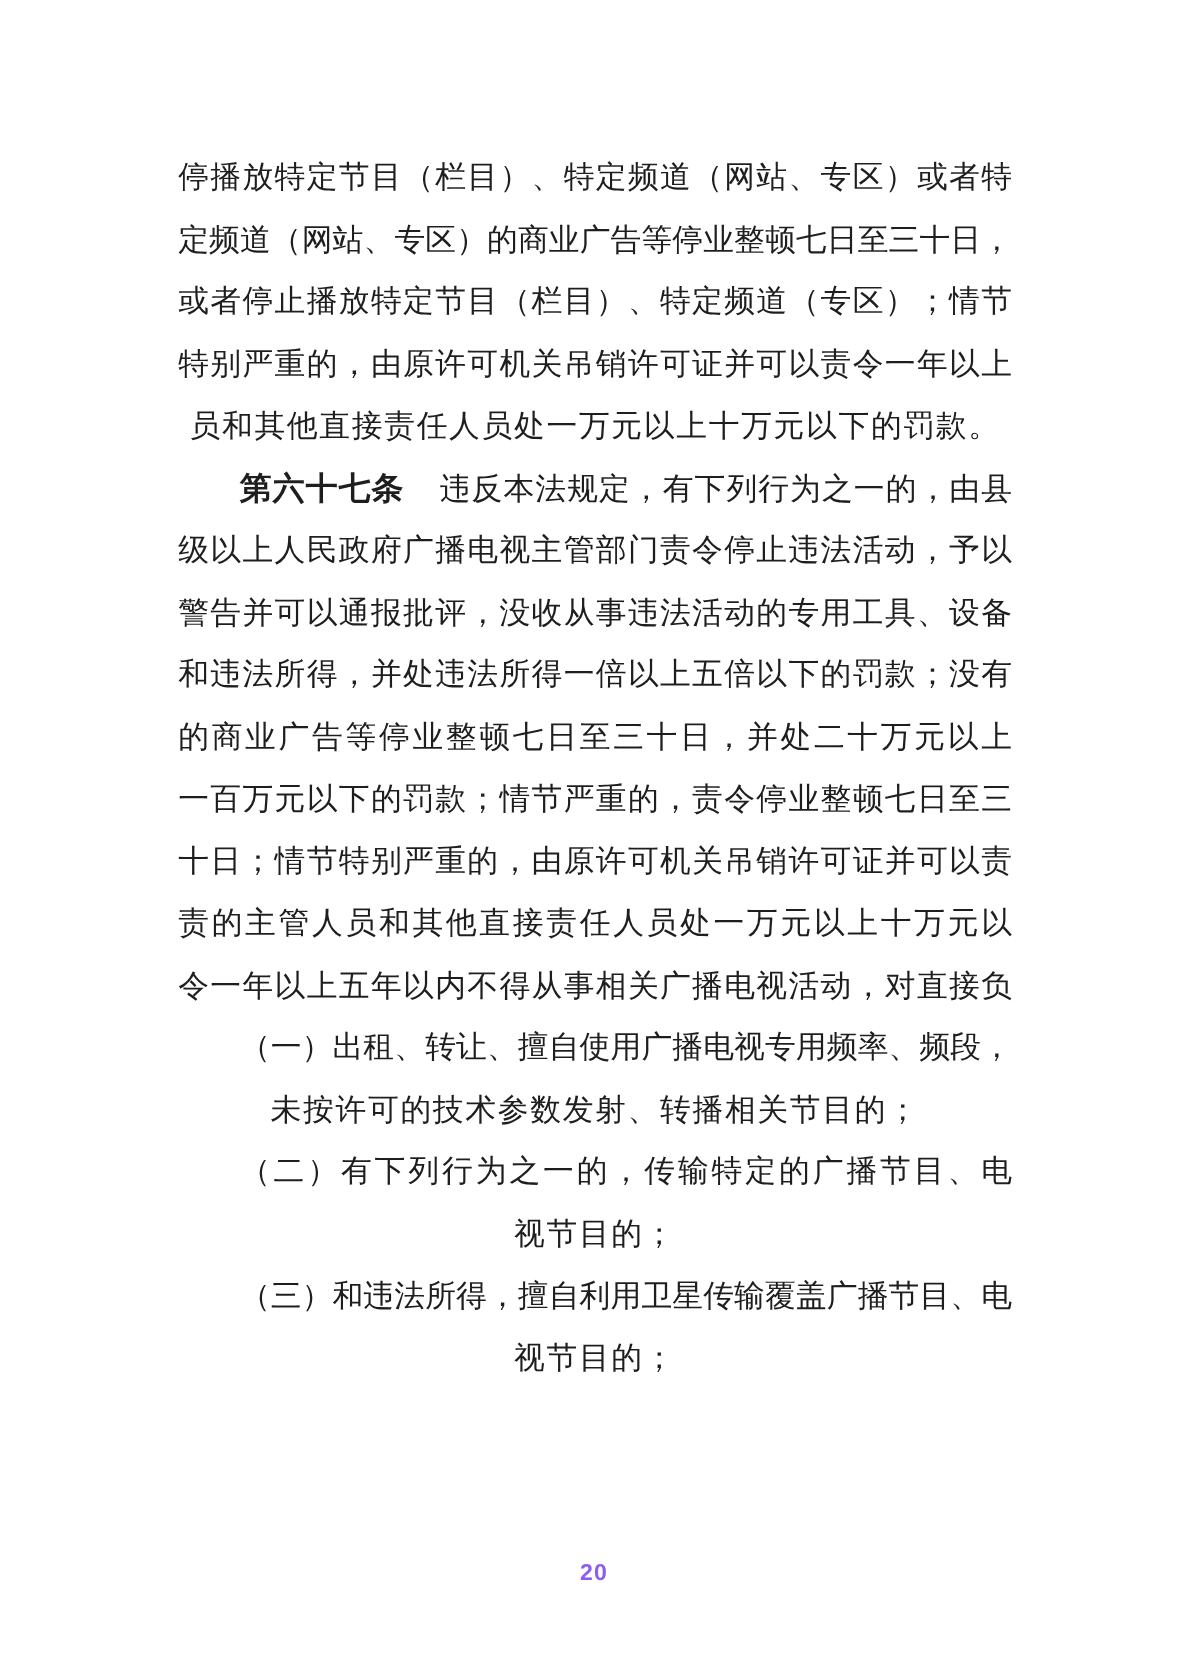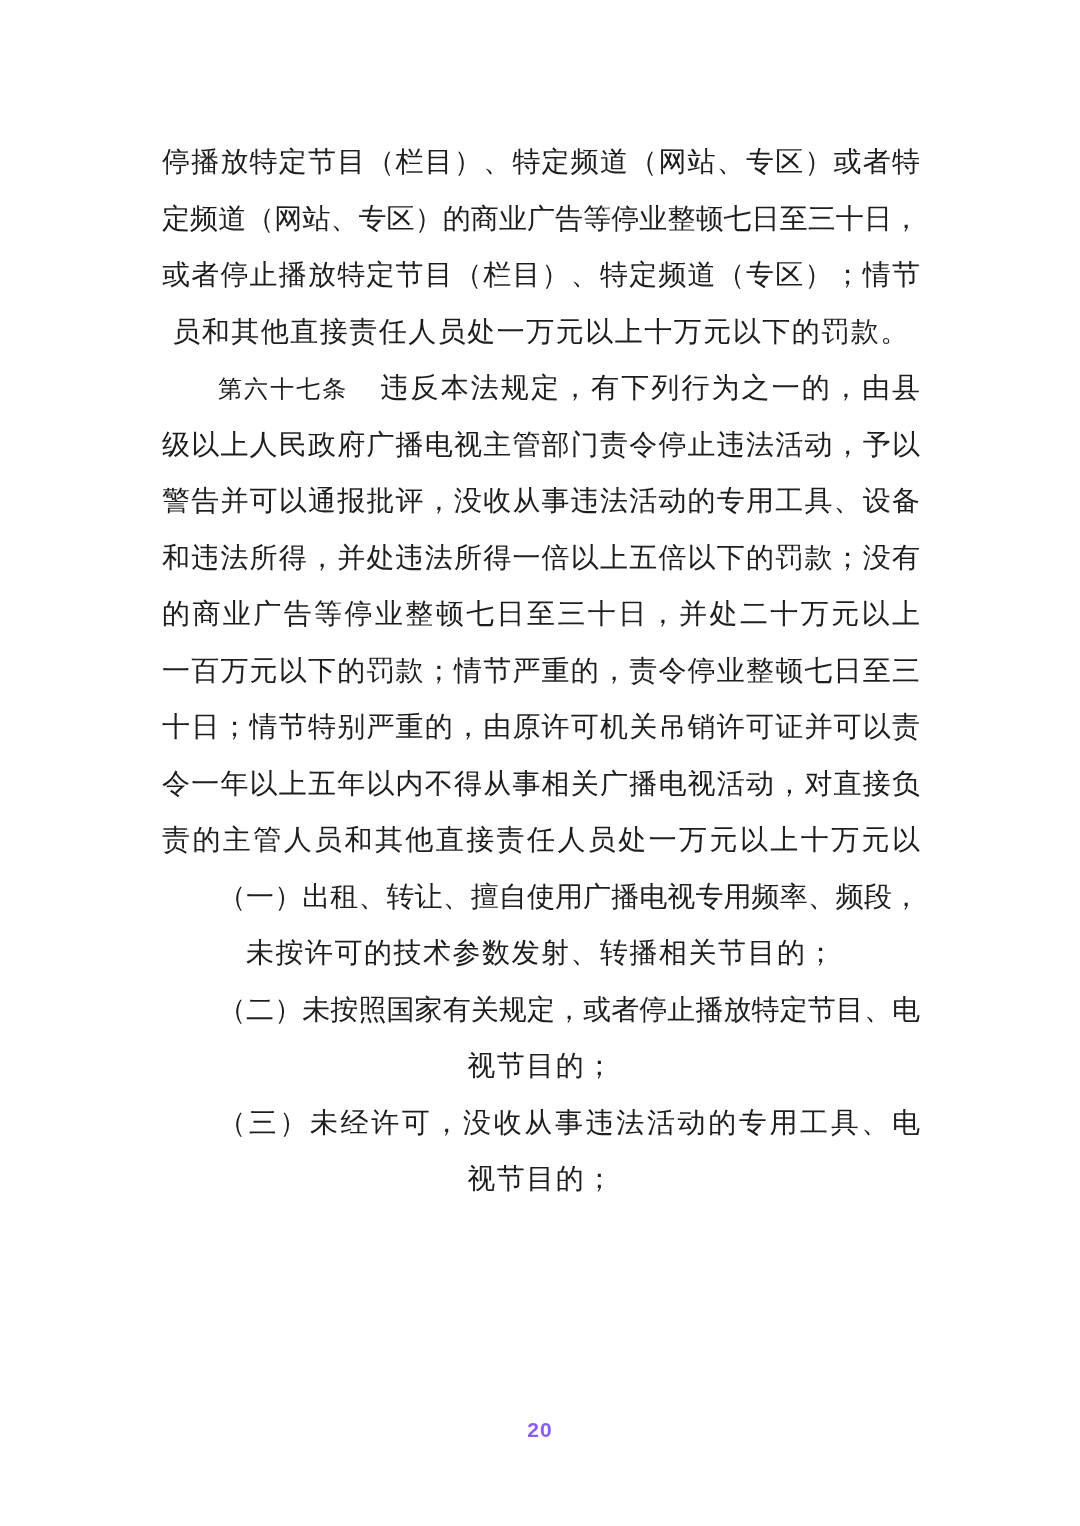--- a/index.html
+++ b/index.html
@@ -37,24 +37,24 @@
     text-align-last: justify;
   }
   .line.indent {
     padding-left: 56px;
     width: 702px;
   }
   .run {
     font-weight: 400;
   }
   .bold-run {
-    font-weight: 400;
+    font-weight: 700;
     margin-right: 32px;
     font-family: "Liberation Sans", "DejaVu Sans", sans-serif;
-    font-size: 24px;
+    font-size: 29px;
   }
   .page-number {
     position: absolute;
     left: 0;
     right: 0;
     bottom: 84px;
     text-align: center;
     font-family: "Liberation Sans", "DejaVu Sans", sans-serif;
     font-size: 21px;
     font-weight: 600;
@@ -63,31 +63,32 @@
   }
 </style>
 </head>
 <body>
 
 <div class="page">
   <div class="doc-body">
       <div class="line justify"><span class="run">停播放特定节目（栏目）、特定频道（网站、专区）或者特</span></div>
       <div class="line justify"><span class="run">定频道（网站、专区）的商业广告等停业整顿七日至三十日，</span></div>
       <div class="line justify"><span class="run">或者停止播放特定节目（栏目）、特定频道（专区）；情节</span></div>
+      <div class="line justify"><span class="run">特别严重的，由原许可机关吊销许可证并可以责令一年以上</span></div>
       <div class="line"><span class="run">员和其他直接责任人员处一万元以上十万元以下的罚款。</span></div>
       <div class="line indent justify"><span class="bold-run">第六十七条</span><span class="run">违反本法规定，有下列行为之一的，由县</span></div>
       <div class="line justify"><span class="run">级以上人民政府广播电视主管部门责令停止违法活动，予以</span></div>
       <div class="line justify"><span class="run">警告并可以通报批评，没收从事违法活动的专用工具、设备</span></div>
       <div class="line justify"><span class="run">和违法所得，并处违法所得一倍以上五倍以下的罚款；没有</span></div>
       <div class="line justify"><span class="run">的商业广告等停业整顿七日至三十日，并处二十万元以上</span></div>
       <div class="line justify"><span class="run">一百万元以下的罚款；情节严重的，责令停业整顿七日至三</span></div>
       <div class="line justify"><span class="run">十日；情节特别严重的，由原许可机关吊销许可证并可以责</span></div>
+      <div class="line justify"><span class="run">责的主管人员和其他直接责任人员处一万元以上十万元以</span></div>
       <div class="line justify"><span class="run">令一年以上五年以内不得从事相关广播电视活动，对直接负</span></div>
-      <div class="line justify"><span class="run">责的主管人员和其他直接责任人员处一万元以上十万元以</span></div>
       <div class="line indent justify"><span class="run">（一）出租、转让、擅自使用广播电视专用频率、频段，</span></div>
       <div class="line"><span class="run">未按许可的技术参数发射、转播相关节目的；</span></div>
-      <div class="line indent justify"><span class="run">（二）未按照国家有关规定，或者停止播放特定节目、电</span></div>
+      <div class="line indent justify"><span class="run">（二）有下列行为之一的，传输特定的广播节目、电</span></div>
       <div class="line"><span class="run">视节目的；</span></div>
-      <div class="line indent justify"><span class="run">（三）未经许可，没收从事违法活动的专用工具、电</span></div>
+      <div class="line indent justify"><span class="run">（三）和违法所得，擅自利用卫星传输覆盖广播节目、电</span></div>
       <div class="line"><span class="run">视节目的；</span></div>
     </div>
   <div class="page-number">20</div>
 </div>
 
 </body></html>

